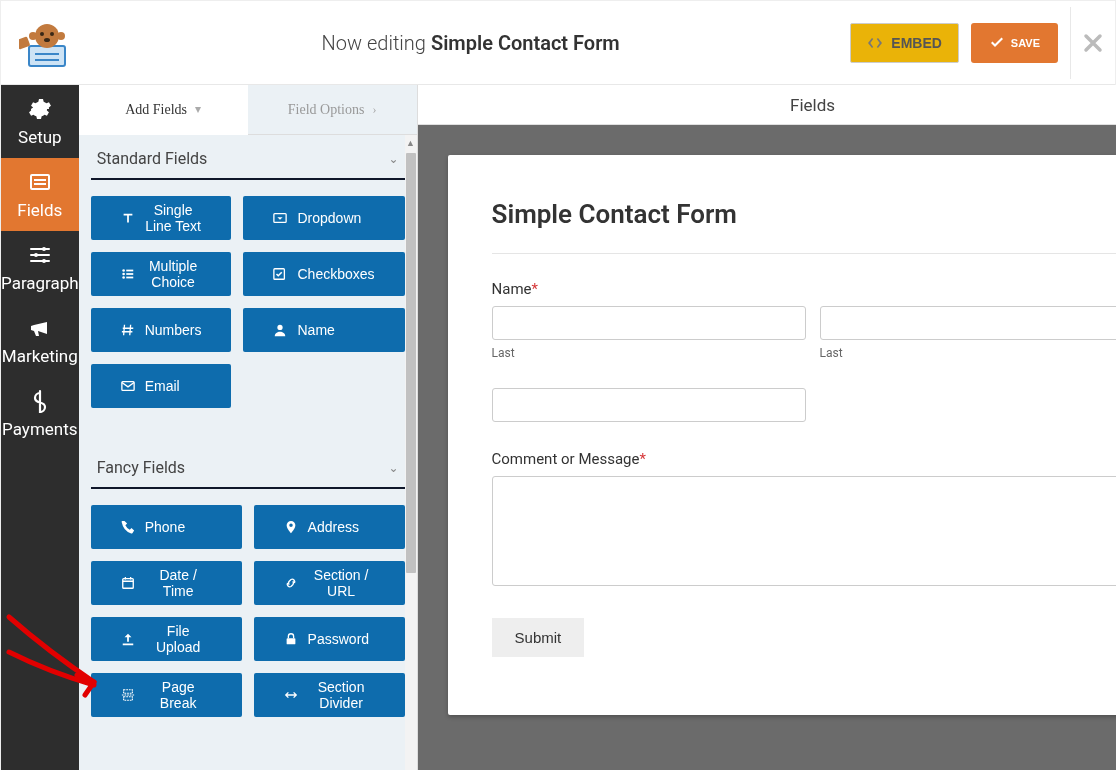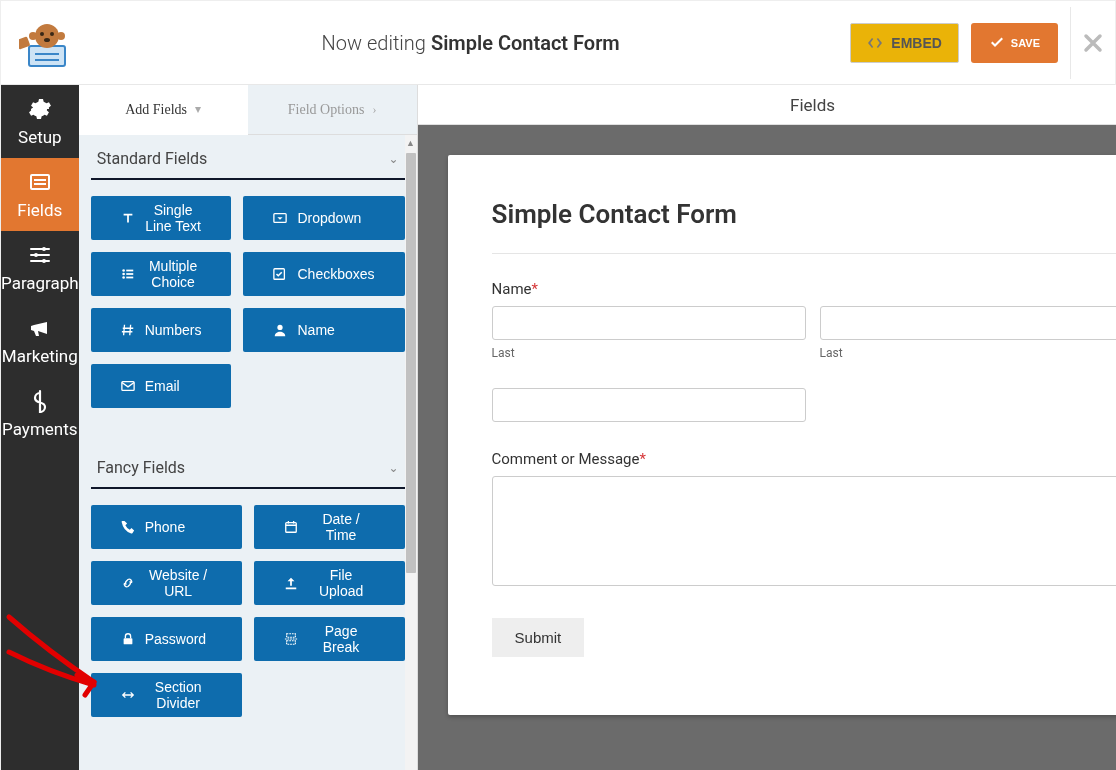--- a/index.html
+++ b/index.html
@@ -238,30 +238,36 @@
         </div>
         <div class="field-grid">
           <button class="field-btn">
               <svg viewBox="0 0 16 16">
                 <path d="M4 1l3 3-2 2a10 10 0 005 5l2-2 3 3-2 3a2 2 0 01-2 0A16 16 0 011 3a2 2 0 010-2z"></path>
               </svg>
               <span>Phone</span>
             </button>
           <button class="field-btn">
               <svg viewBox="0 0 16 16">
+                <path d="M8 1a5 5 0 00-5 5c0 4 5 9 5 9s5-5 5-9a5 5 0 00-5-5zm0 7a2 2 0 110-4 2 2 0 010 4z"></path>
+              </svg>
+              <span>Address</span>
+            </button>
+          <button class="field-btn">
+              <svg viewBox="0 0 16 16">
                 <rect x="2" y="3" width="12" height="11" rx="1" fill="none" stroke="#fff" stroke-width="1.5"></rect>
                 <path d="M2 6h12M5 1v3M11 1v3" stroke="#fff" stroke-width="1.5"></path>
               </svg>
               <span>Date / Time</span>
             </button>
           <button class="field-btn">
               <svg viewBox="0 0 16 16">
                 <path d="M6 10a3 3 0 010-4l2-2a3 3 0 014 4M10 6a3 3 0 010 4l-2 2a3 3 0 01-4-4" stroke="#fff" stroke-width="1.5" fill="none"></path>
               </svg>
-              <span>Website / URL</span>
+              <span>Section / URL</span>
             </button>
           <button class="field-btn">
               <svg viewBox="0 0 16 16">
                 <path d="M8 2l4 4H9v5H7V6H4zM2 13h12v2H2z"></path>
               </svg>
               <span>File Upload</span>
             </button>
           <button class="field-btn">
               <svg viewBox="0 0 16 16">
                 <rect x="3" y="7" width="10" height="7" rx="1"></rect>

